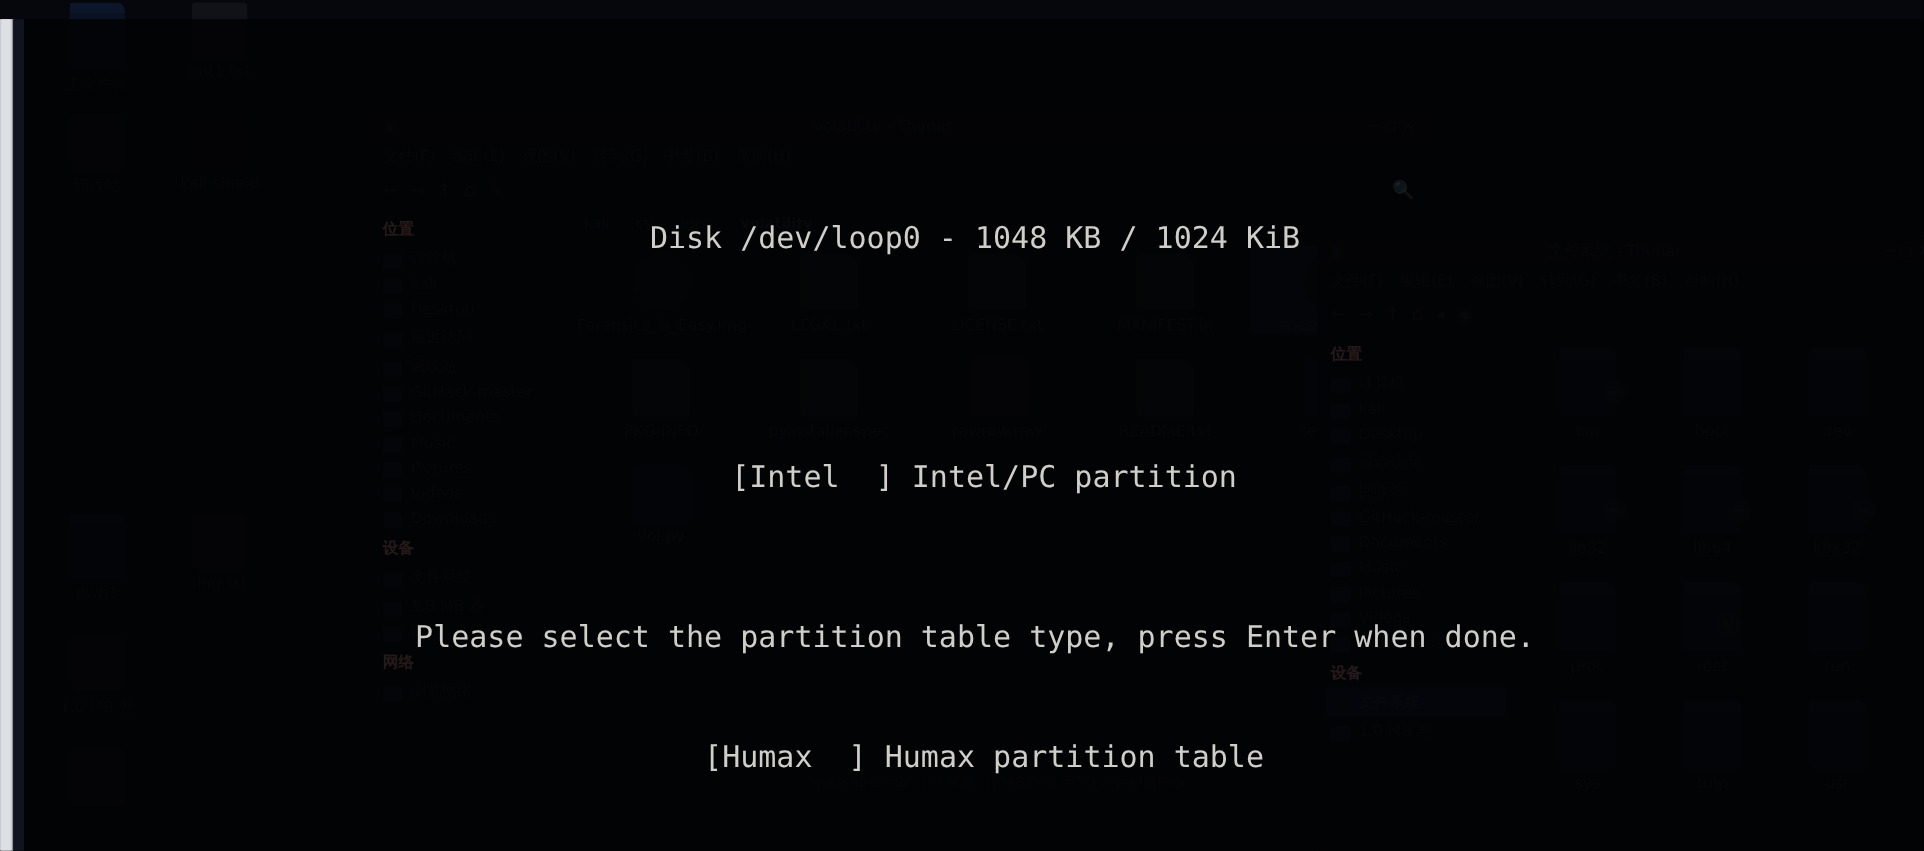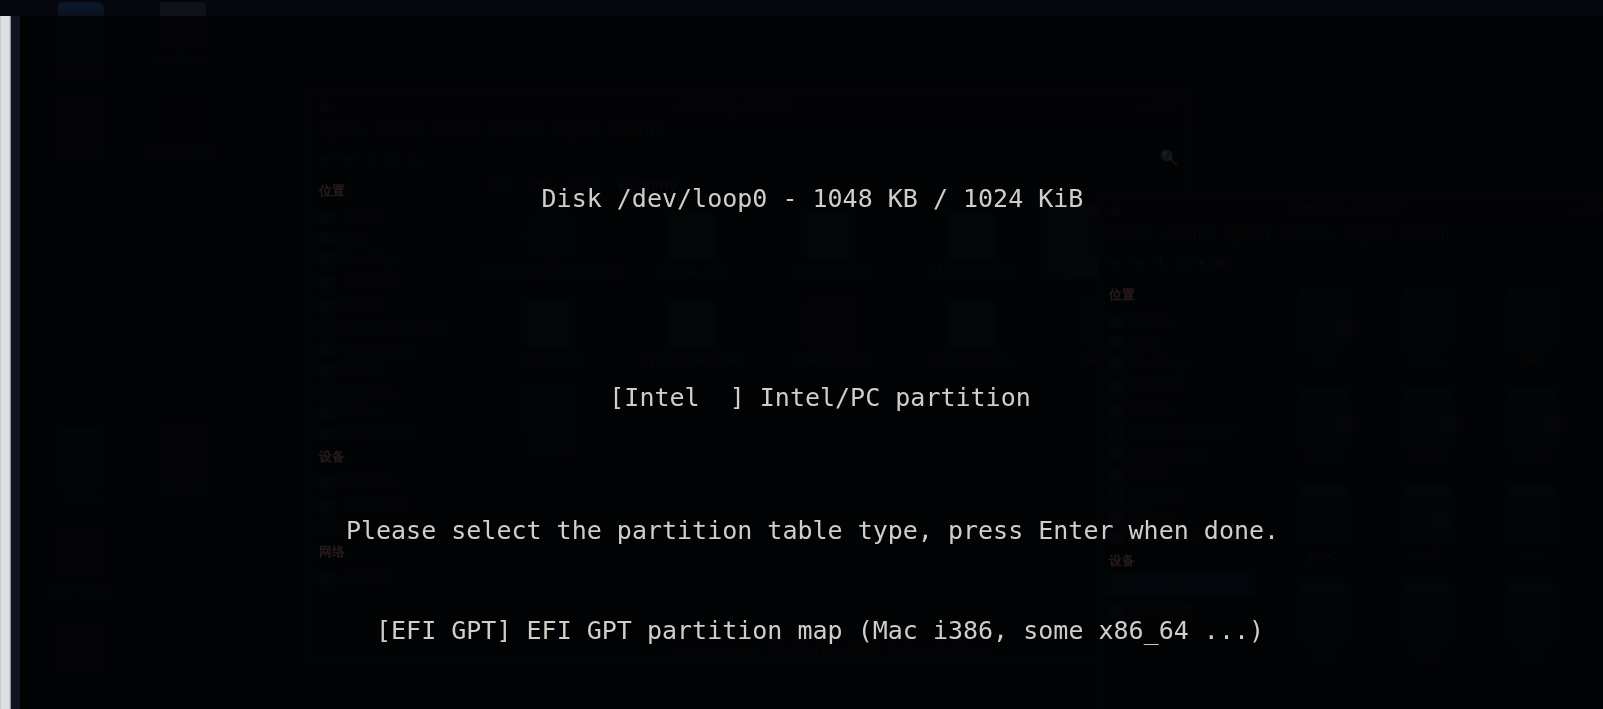--- a/index.html
+++ b/index.html
@@ -426,21 +426,20 @@
     </div>
     <div id="term-gutter"></div>
 
     <div id="term-text">
       <div class="spacer"></div>
       <div class="trow">Disk /dev/loop0 - 1048 KB / 1024 KiB</div>
       <div class="spacer"></div>
       <div class="trow"><span> [Intel  ] </span><span>Intel/PC partition</span></div>
 
       <div class="trow">Please select the partition table type, press Enter when done.</div>
-      <div class="trow"><span> [EFI GPT] </span><span>EFI GPT partition map (Mac i386, some x86_64 ...)</span></div>
       <div class="trow"><span> [Humax  ] </span><span>Humax partition table</span></div>
       
       
       
       
       
 
       
       
       

